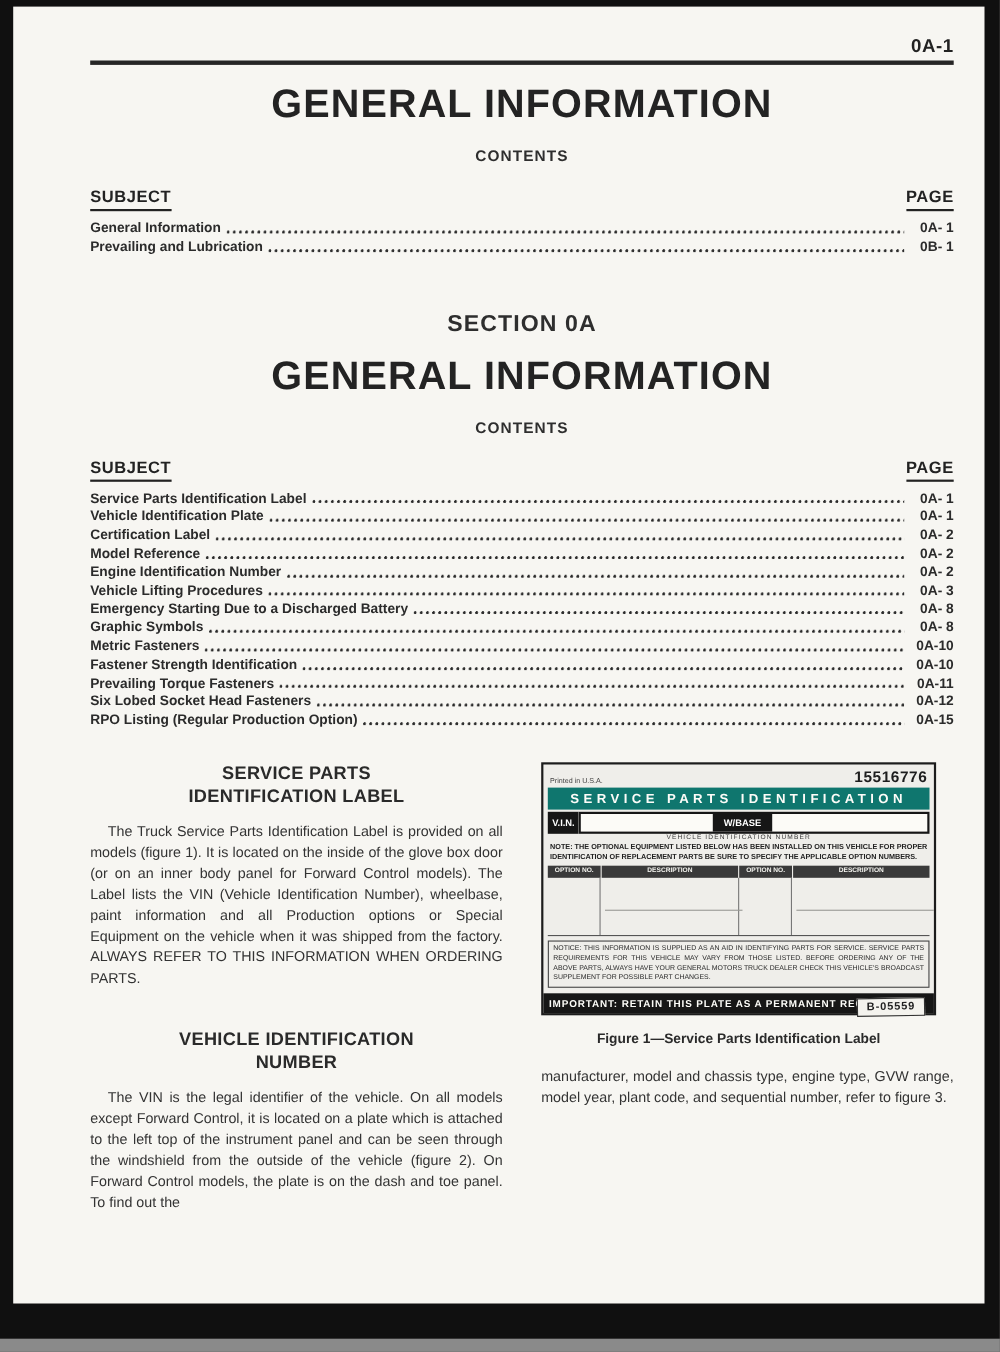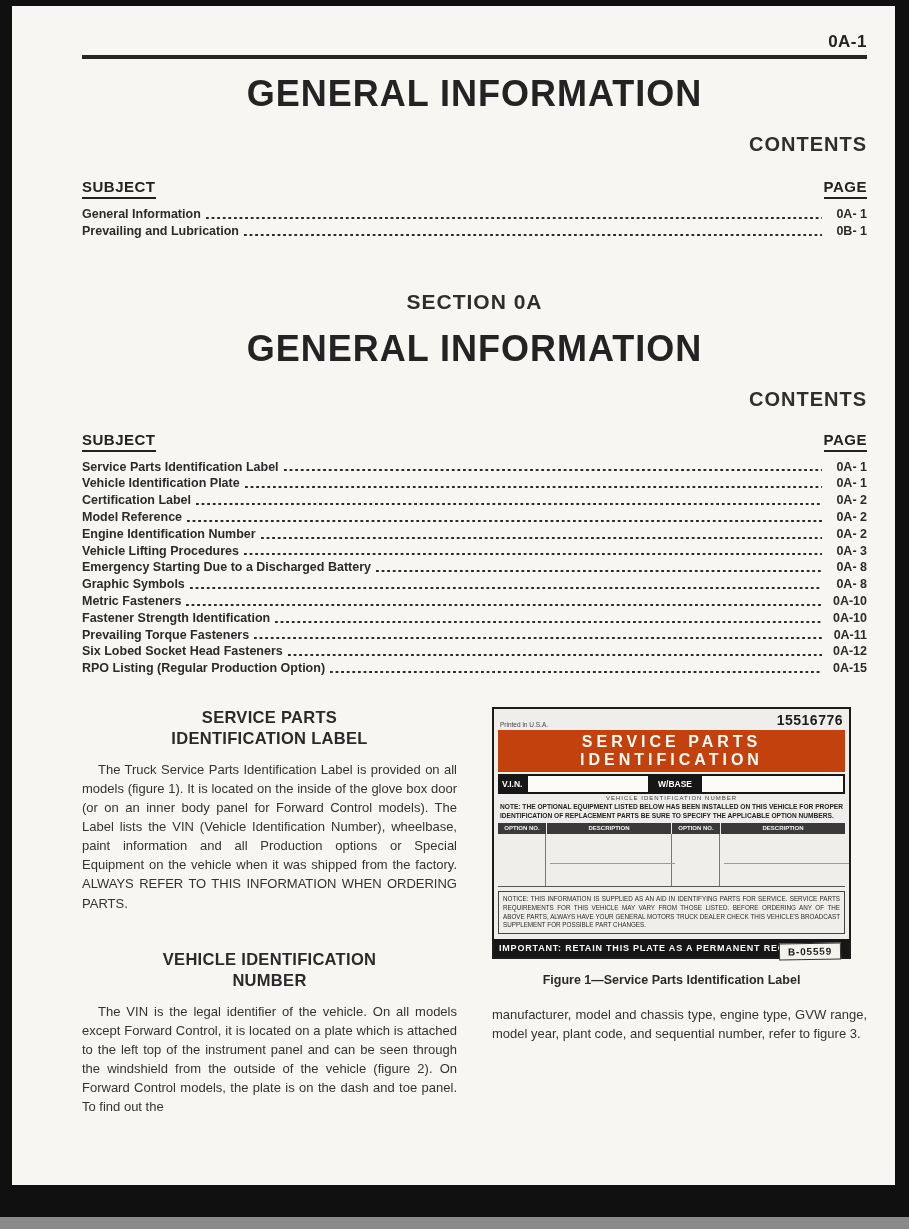--- a/index.html
+++ b/index.html
@@ -28,21 +28,21 @@
 
   .section-kicker{
     text-align:center;font-size:21px;font-weight:bold;letter-spacing:1px;
     margin-top:38px;color:#2e2e2e;
   }
   .section-title{
     text-align:center;font-size:36px;font-weight:bold;letter-spacing:1px;
     margin:14px 0 0 0;color:#232323;
   }
   .contents-label{
-    text-align:right;font-size:20px;font-weight:bold;letter-spacing:1px;
+    text-align:center;font-size:14px;font-weight:bold;letter-spacing:1px;
     margin-top:18px;color:#2e2e2e;
   }
   .toc-head{
     display:flex;justify-content:space-between;margin-top:22px;
   }
   .toc-head span{
     font-size:15px;font-weight:bold;color:#222;
     border-bottom:2.5px solid #222;padding-bottom:2px;letter-spacing:0.5px;
   }
   .toc{margin-top:7px;}
@@ -72,22 +72,22 @@
   
   .figure-wrap{width:359px;}
   .fig-label{
     border:2px solid #1c1c1c;background:#efeeea;
     padding:3px 4px 0 4px;box-sizing:border-box;position:relative;
   }
   .fig-top{display:flex;justify-content:space-between;align-items:flex-end;padding:0 2px;}
   .fig-printed{font-size:6.5px;color:#444;}
   .fig-partnum{font-size:14px;font-weight:bold;color:#1d1d1d;letter-spacing:0.5px;}
   .fig-header{
-    background:#c2410c;color:#fcfcf8;text-align:center;
-    font-size:16px;font-weight:bold;letter-spacing:4px;padding:3px 0;margin-top:2px;
+    background:#0f766e;color:#fcfcf8;text-align:center;
+    font-size:12px;font-weight:bold;letter-spacing:4px;padding:3px 0;margin-top:2px;
   }
   .fig-vin-row{display:flex;margin-top:2px;align-items:stretch;}
   .fig-vin-tag{
     background:#161616;color:#fff;font-size:8.5px;font-weight:bold;
     padding:4px 4px;display:flex;align-items:center;
   }
   .fig-vin-field{
     flex:1;border:2px solid #161616;background:#fcfbf7;position:relative;height:16px;
   }
   .fig-wbase{

